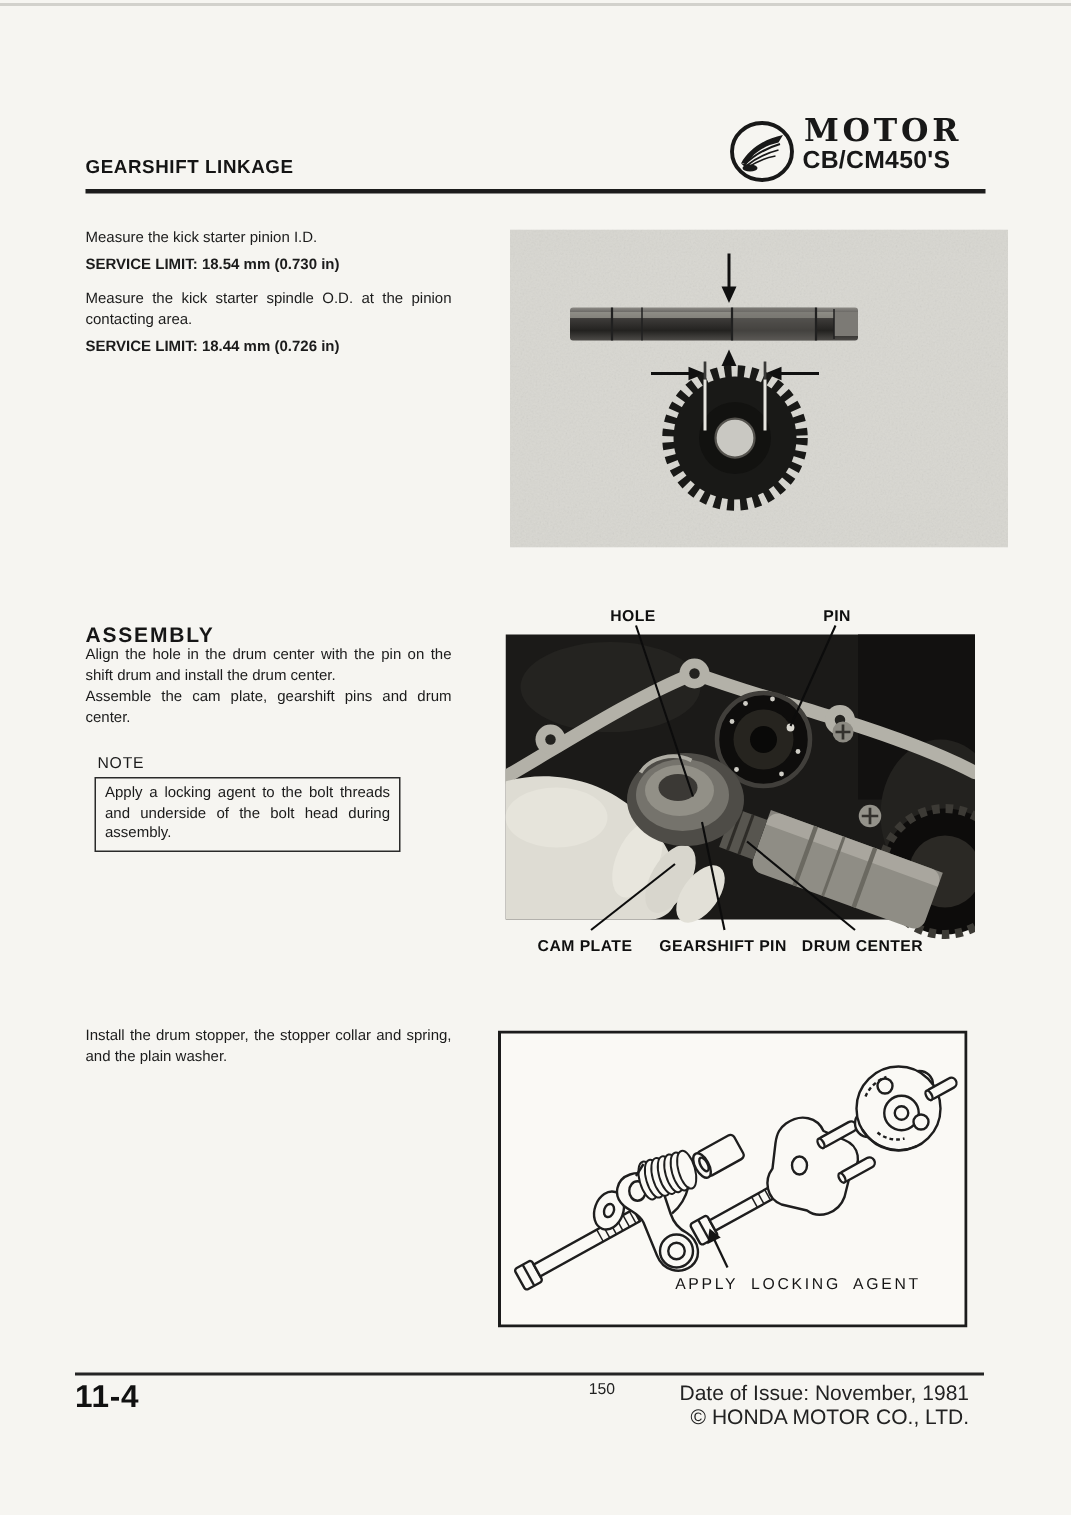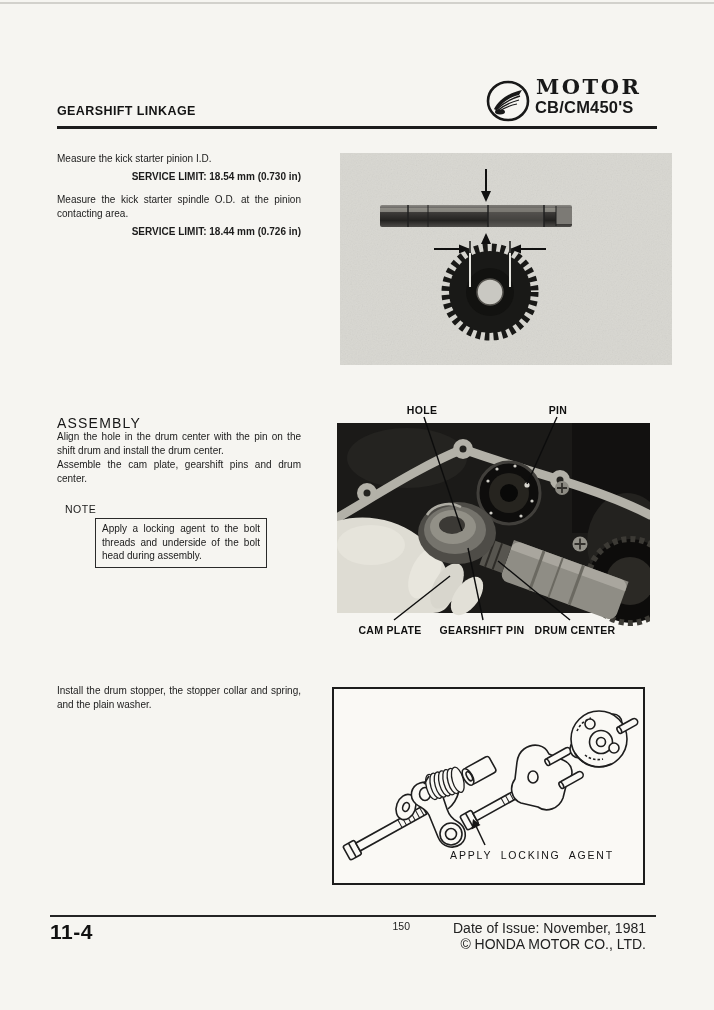--- a/index.html
+++ b/index.html
@@ -32,28 +32,28 @@
     position:absolute;left:49px;top:21px;
     font-size:16.5px;font-weight:700;letter-spacing:.2px;color:#181818;line-height:20px;
   }
   .rule-top{position:absolute;left:57px;top:126px;width:600px;height:2.5px;background:#1c1c1c;}
 
   
   .col{position:absolute;left:57px;width:244px;font-size:10px;line-height:14px;color:#1b1b1b;}
   .col p{margin:0;text-align:justify;}
   .bold{font-weight:700;}
   .measure-block{top:152px;}
-  .measure-block .limit{margin-top:4px;margin-bottom:9px;text-align:right;}
+  .measure-block .limit{margin-top:4px;margin-bottom:9px;text-align:left;}
   .assembly-block{top:416px;}
-  .assembly-heading{font-size:14px;font-weight:400;letter-spacing:1.2px;margin:0 0 13px 2px;text-align:left;color:#161616;}
+  .assembly-heading{font-size:14px;font-weight:700;letter-spacing:1.2px;margin:0 0 13px 2px;text-align:left;color:#161616;}
   .note-wrap{position:absolute;left:63px;top:503px;width:204px;}
   .note-label{font-size:10.5px;letter-spacing:.5px;margin:0 0 3px 2px;}
   .note-box{
     border:1.2px solid #2a2a2a;padding:3px 6px 4px 6px;
-    font-size:10px;line-height:13.5px;text-align:justify;background:transparent;margin-left:32px;
+    font-size:10px;line-height:13.5px;text-align:justify;background:transparent;
   }
   .install-block{top:684px;}
 
   
   .fig{position:absolute;}
   #fig1{left:340px;top:153px;}
   #fig2{left:337px;top:398px;}
   #fig3{left:332px;top:687px;}
   svg text{font-family:"Liberation Sans",sans-serif;}
   .fig-label{font-size:10.5px;font-weight:700;fill:#101010;letter-spacing:.3px;}

